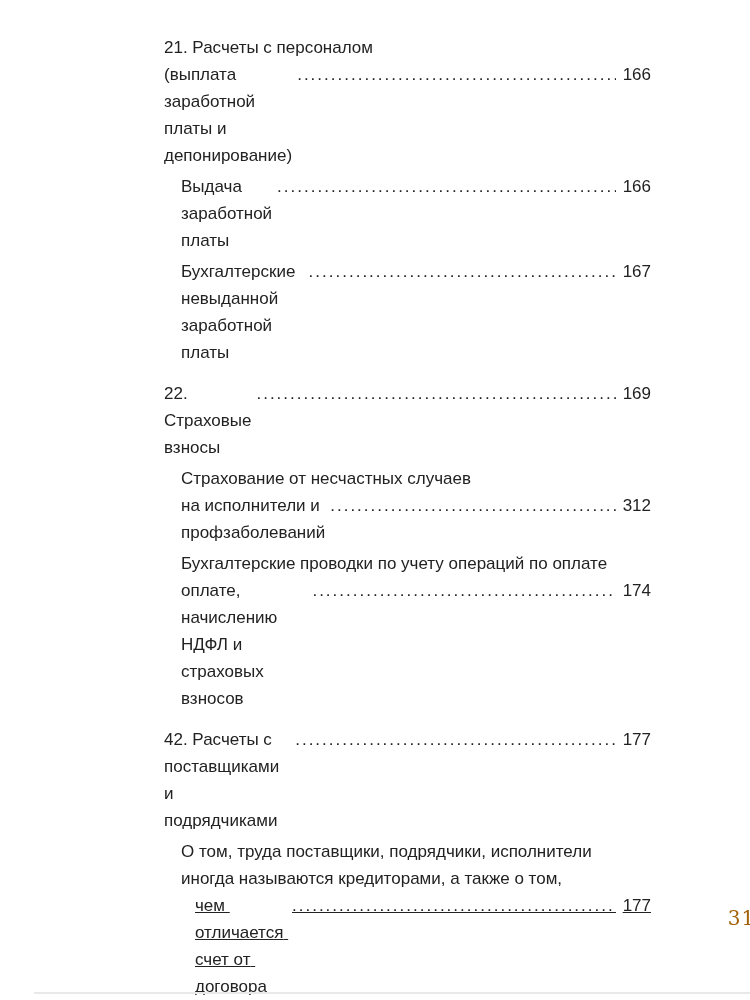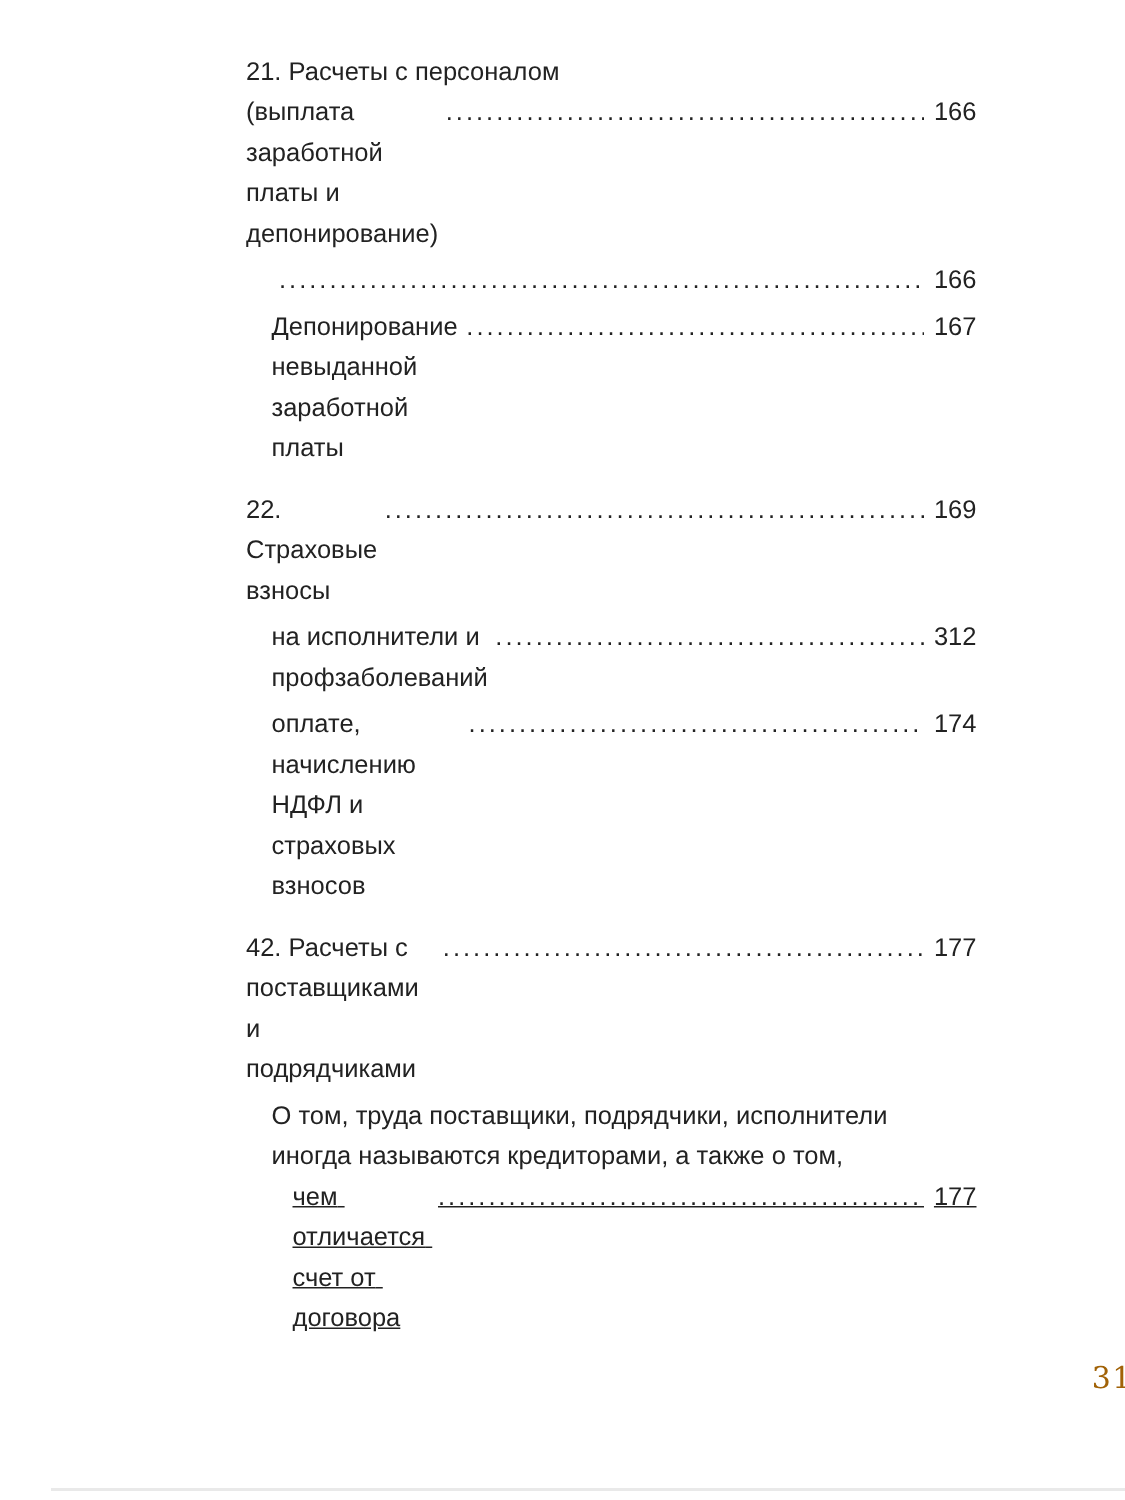--- a/index.html
+++ b/index.html
@@ -72,46 +72,53 @@
           <span class="txt">21. Расчеты с персоналом</span>
         </div>
         <div class="line">
           <span class="txt">(выплата заработной платы и депонирование)</span>
           <span class="leader"></span>
           <span class="pg">166</span>
         </div>
       </div>
       <div class="entry level-1">
         <div class="line">
+          <span class="txt">Выдача заработной платы</span>
           <span class="leader"></span>
           <span class="pg">166</span>
         </div>
       </div>
       <div class="entry level-1">
         <div class="line">
-          <span class="txt">Депонирование невыданной заработной платы</span>
+          <span class="txt">Бухгалтерские невыданной заработной платы</span>
           <span class="leader"></span>
           <span class="pg">167</span>
         </div>
       </div>
       <div class="entry level-0">
         <div class="line">
           <span class="txt">22. Страховые взносы</span>
           <span class="leader"></span>
           <span class="pg">169</span>
         </div>
       </div>
       <div class="entry level-1">
         <div class="line">
+          <span class="txt">Страхование от несчастных случаев</span>
+        </div>
+        <div class="line">
           <span class="txt">на исполнители и профзаболеваний</span>
           <span class="leader"></span>
           <span class="pg">312</span>
         </div>
       </div>
       <div class="entry level-1">
+        <div class="line">
+          <span class="txt">Бухгалтерские проводки по учету операций по оплате</span>
+        </div>
         <div class="line">
           <span class="txt">оплате, начислению НДФЛ и страховых взносов</span>
           <span class="leader"></span>
           <span class="pg">174</span>
         </div>
       </div>
       <div class="entry level-0">
         <div class="line">
           <span class="txt">42. Расчеты с поставщиками и подрядчиками</span>
           <span class="leader"></span>

